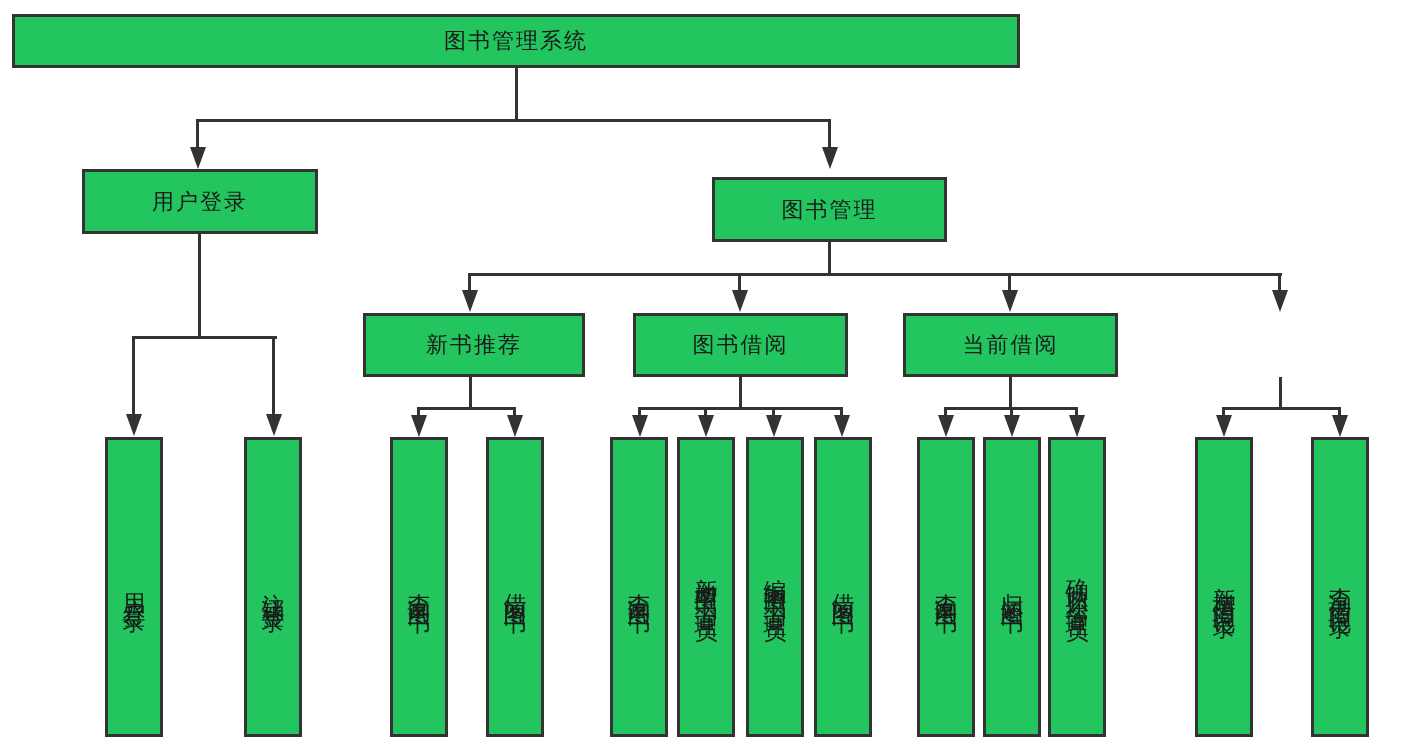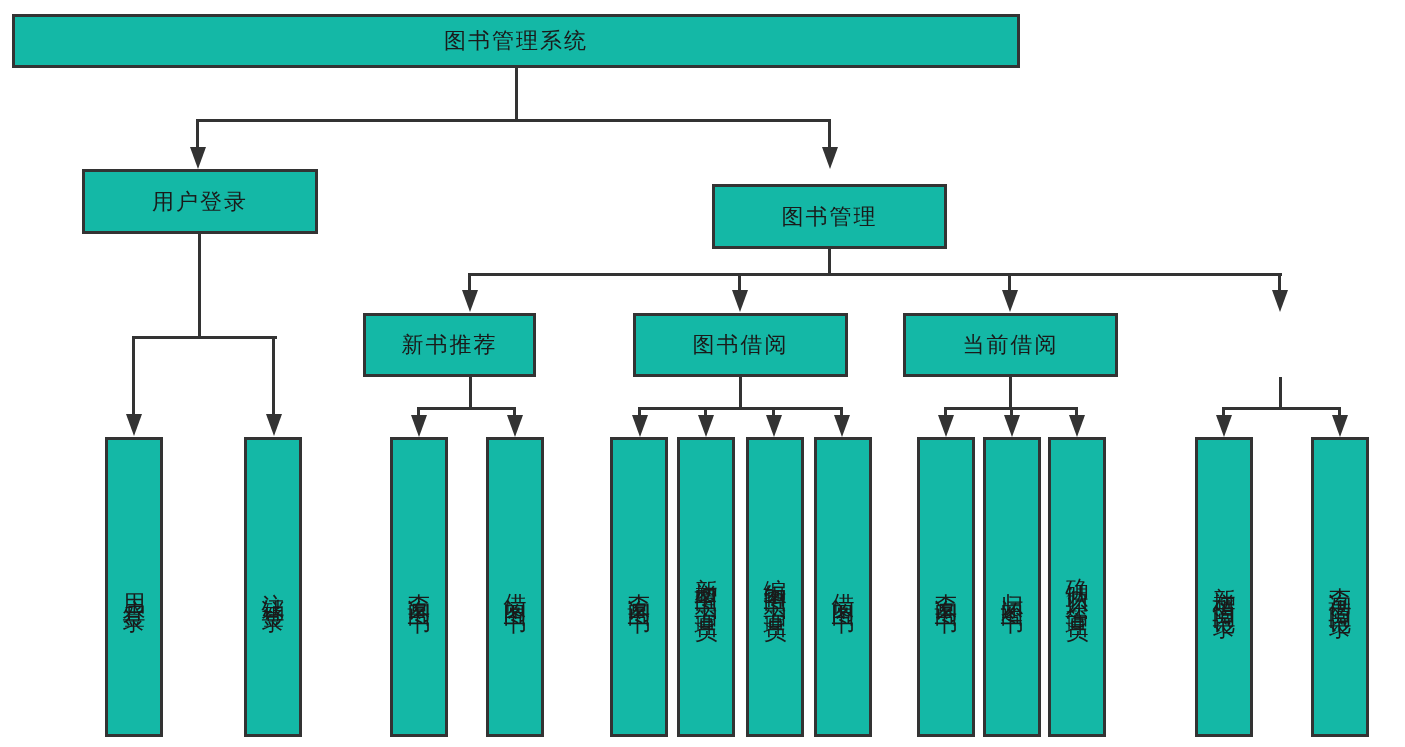--- a/index.html
+++ b/index.html
@@ -1,21 +1,21 @@
 <!DOCTYPE html>
 <html><head>
 <meta charset="utf-8">
 <style>
   html,body{margin:0;padding:0;background:#fff;}
   .canvas{
     position:relative;width:1405px;height:747px;background:#ffffff;
     font-family:"Liberation Sans","DejaVu Sans",sans-serif;overflow:hidden;
   }
   .box{
-    position:absolute;box-sizing:border-box;border:3px solid #333333;background:#14b8a6;
+    position:absolute;box-sizing:border-box;border:3px solid #333333;background:#22c55e;
     display:flex;align-items:center;justify-content:center;
     color:#1a1a1a;font-size:22px;letter-spacing:2px;z-index:2;
   }
   .vbox{font-size:23px;letter-spacing:0;}
   .vbox .vtext{
     writing-mode:vertical-rl;text-orientation:mixed;
     line-height:1;letter-spacing:6px;
   }
   .line{position:absolute;background:#333333;z-index:1;}
   .arrow{
@@ -40,21 +40,21 @@
   <div class="line" style="left:515px;top:68px;width:3px;height:54px;"></div>
   <div class="line" style="left:196px;top:119px;width:635px;height:3px;"></div>
   <div class="line" style="left:196px;top:122px;width:3px;height:26px;"></div>
   <div class="arrow" style="left:190px;top:147px;"></div>
   <div class="line" style="left:828px;top:122px;width:3px;height:26px;"></div>
   <div class="arrow" style="left:822px;top:147px;"></div>
 
   <div class="box" style="left:82px;top:169px;width:236px;height:65px;">
     <span>用户登录</span>
   </div>
-  <div class="box" style="left:712px;top:184px;width:235px;height:65px;">
+  <div class="box" style="left:712px;top:177px;width:235px;height:65px;">
     <span>图书管理</span>
   </div>
 
   <div class="line" style="left:198px;top:234px;width:3px;height:105px;"></div>
   <div class="line" style="left:132px;top:336px;width:145px;height:3px;"></div>
   <div class="line" style="left:132px;top:339px;width:3px;height:76px;"></div>
   <div class="arrow" style="left:126px;top:414px;"></div>
   <div class="line" style="left:272px;top:339px;width:3px;height:76px;"></div>
   <div class="arrow" style="left:266px;top:414px;"></div>
 
@@ -62,21 +62,21 @@
   <div class="line" style="left:468px;top:273px;width:814px;height:3px;"></div>
   <div class="line" style="left:468px;top:276px;width:3px;height:15px;"></div>
   <div class="arrow" style="left:462px;top:290px;"></div>
   <div class="line" style="left:738px;top:276px;width:3px;height:15px;"></div>
   <div class="arrow" style="left:732px;top:290px;"></div>
   <div class="line" style="left:1008px;top:276px;width:3px;height:15px;"></div>
   <div class="arrow" style="left:1002px;top:290px;"></div>
   <div class="line" style="left:1278px;top:276px;width:3px;height:15px;"></div>
   <div class="arrow" style="left:1272px;top:290px;"></div>
 
-  <div class="box" style="left:363px;top:313px;width:173px;height:64px;">
+  <div class="box" style="left:363px;top:313px;width:222px;height:64px;">
     <span>新书推荐</span>
   </div>
   <div class="box" style="left:633px;top:313px;width:215px;height:64px;">
     <span>图书借阅</span>
   </div>
   <div class="box" style="left:903px;top:313px;width:215px;height:64px;text-align:right;">
     <span>当前借阅</span>
   </div>
 
   <div class="line" style="left:469px;top:377px;width:3px;height:33px;"></div>

